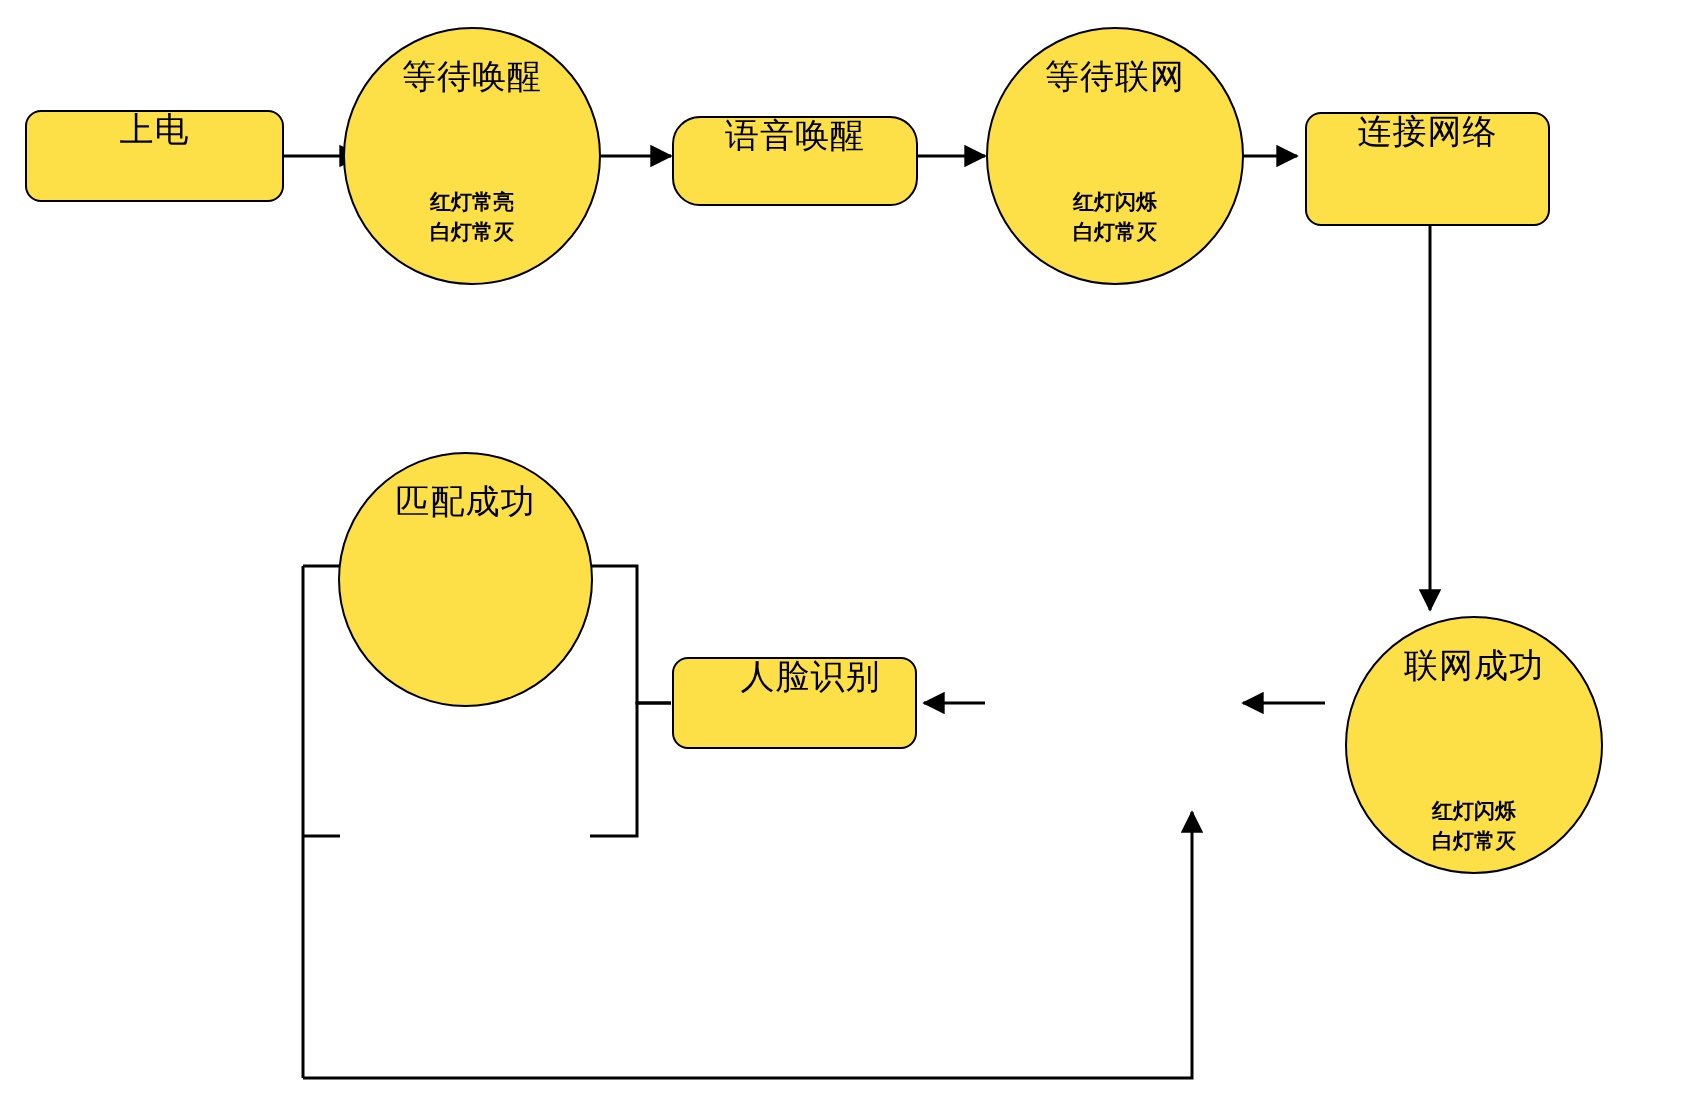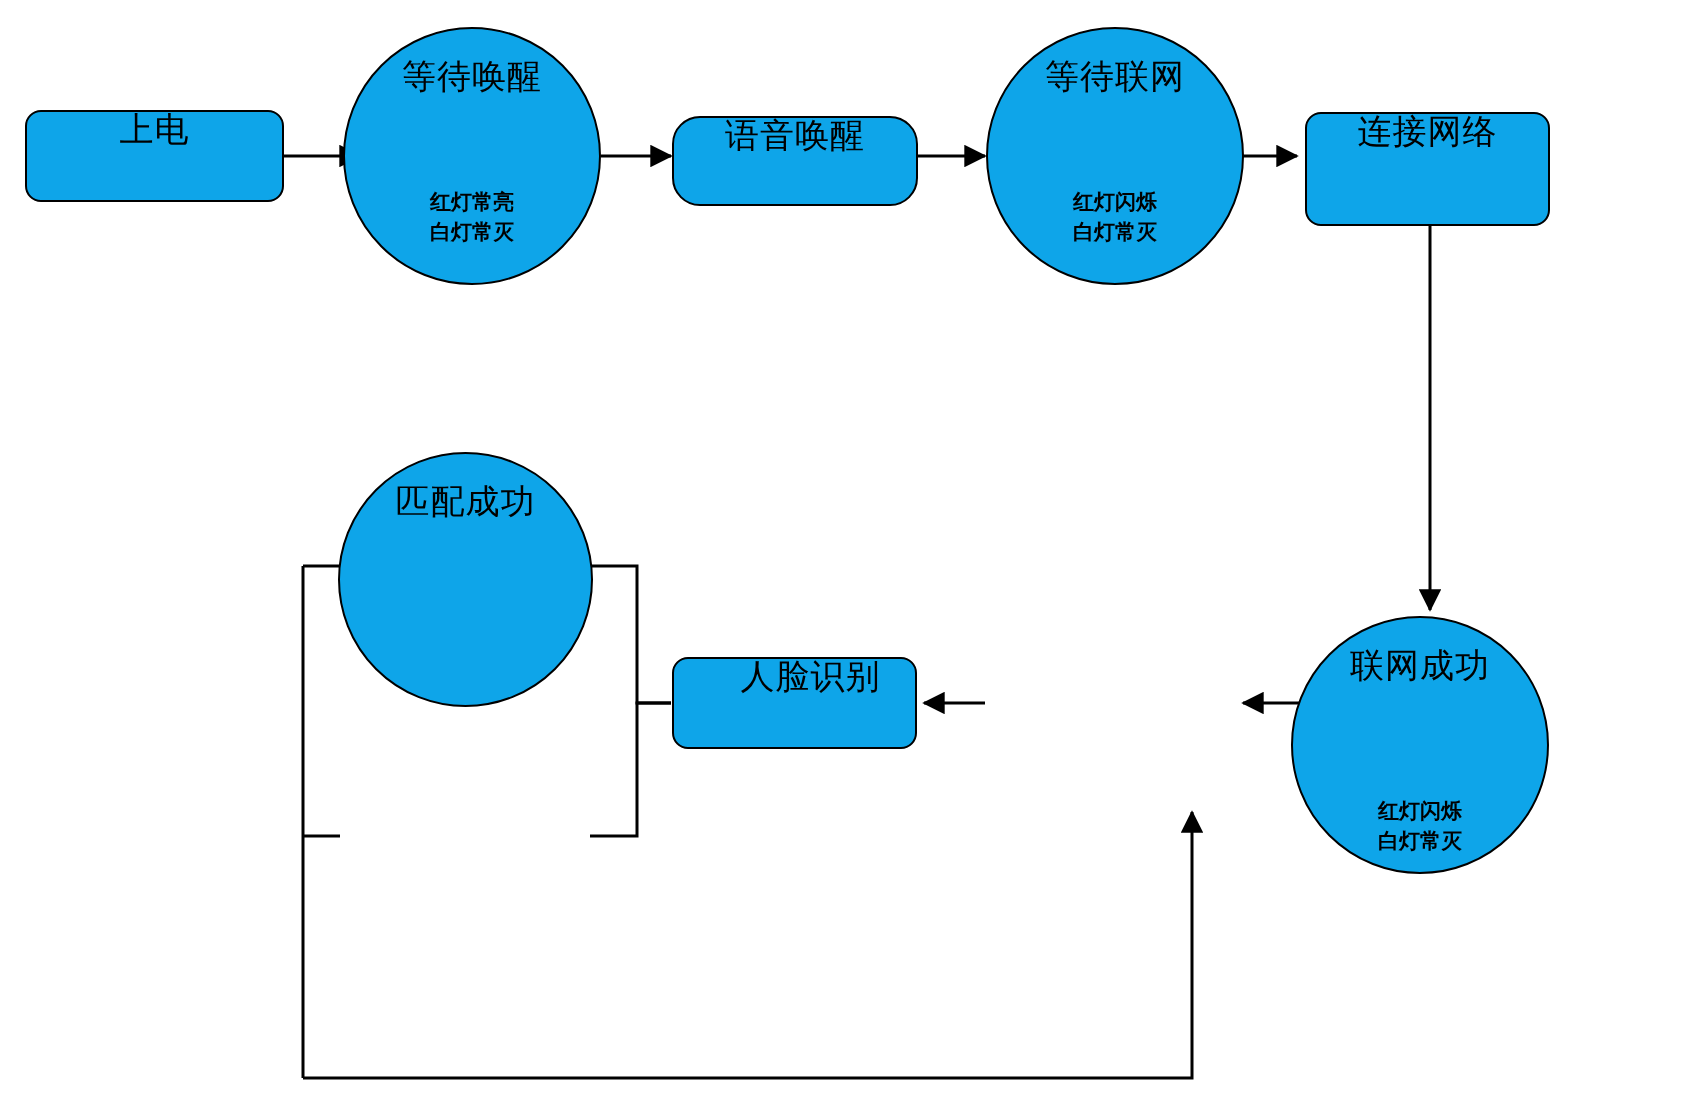--- a/index.html
+++ b/index.html
@@ -21,21 +21,21 @@
     position: absolute;
     left: 0;
     top: 0;
     width: 1682px;
     height: 1108px;
     pointer-events: none;
   }
   .node {
     position: absolute;
     box-sizing: border-box;
-    background: #0ea5e9;
+    background: #fde047;
     border: 2.5px solid #000000;
     display: flex;
     flex-direction: column;
     align-items: center;
     color: #000000;
   }
   .node.box {
     border-radius: 16px;
   }
   .node.circle {
@@ -124,21 +124,21 @@
   <div class="node circle" style="left:986px; top:27px; width:258px; height:258px;">
     <div class="node-title">等待联网</div>
     <div class="node-sub">红灯闪烁
 白灯常灭</div>
   </div>
 
   <div class="node box" style="left:1305px; top:112px; width:245px; height:114px;">
     <div class="node-title">连接网络</div>
   </div>
 
-  <div class="node circle" style="left:1291px; top:616px; width:258px; height:258px;">
+  <div class="node circle" style="left:1345px; top:616px; width:258px; height:258px;">
     <div class="node-title">联网成功</div>
     <div class="node-sub low">红灯闪烁
 白灯常灭</div>
   </div>
 
 
   <div class="node box" style="left:672px; top:657px; width:245px; height:92px;padding-left:32px;">
     <div class="node-title">人脸识别</div>
   </div>
 

